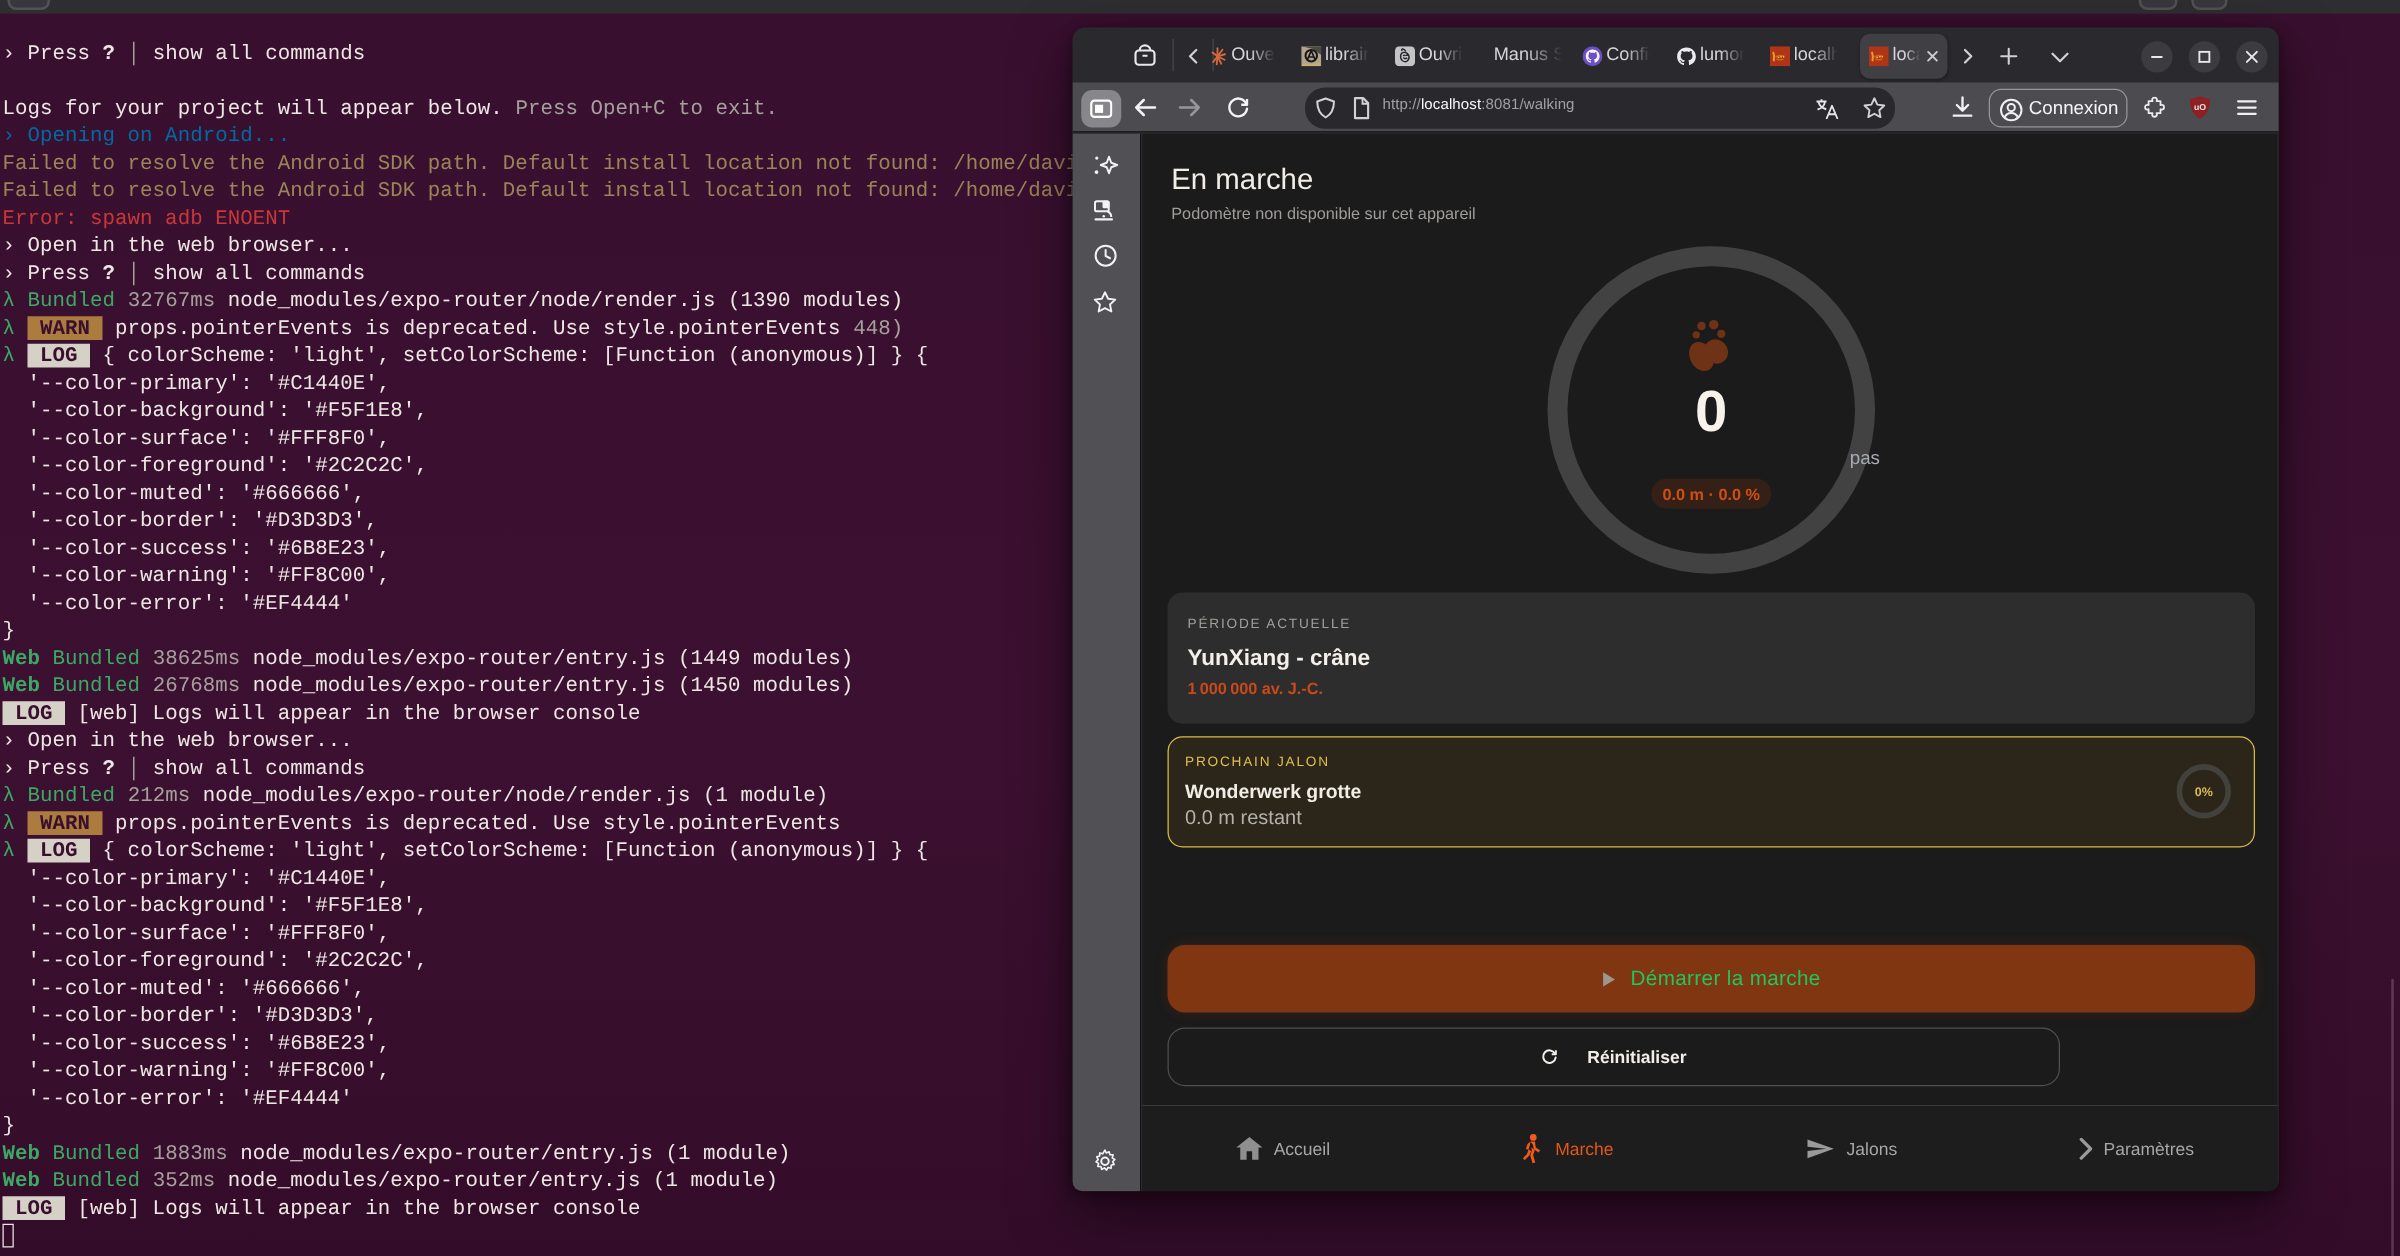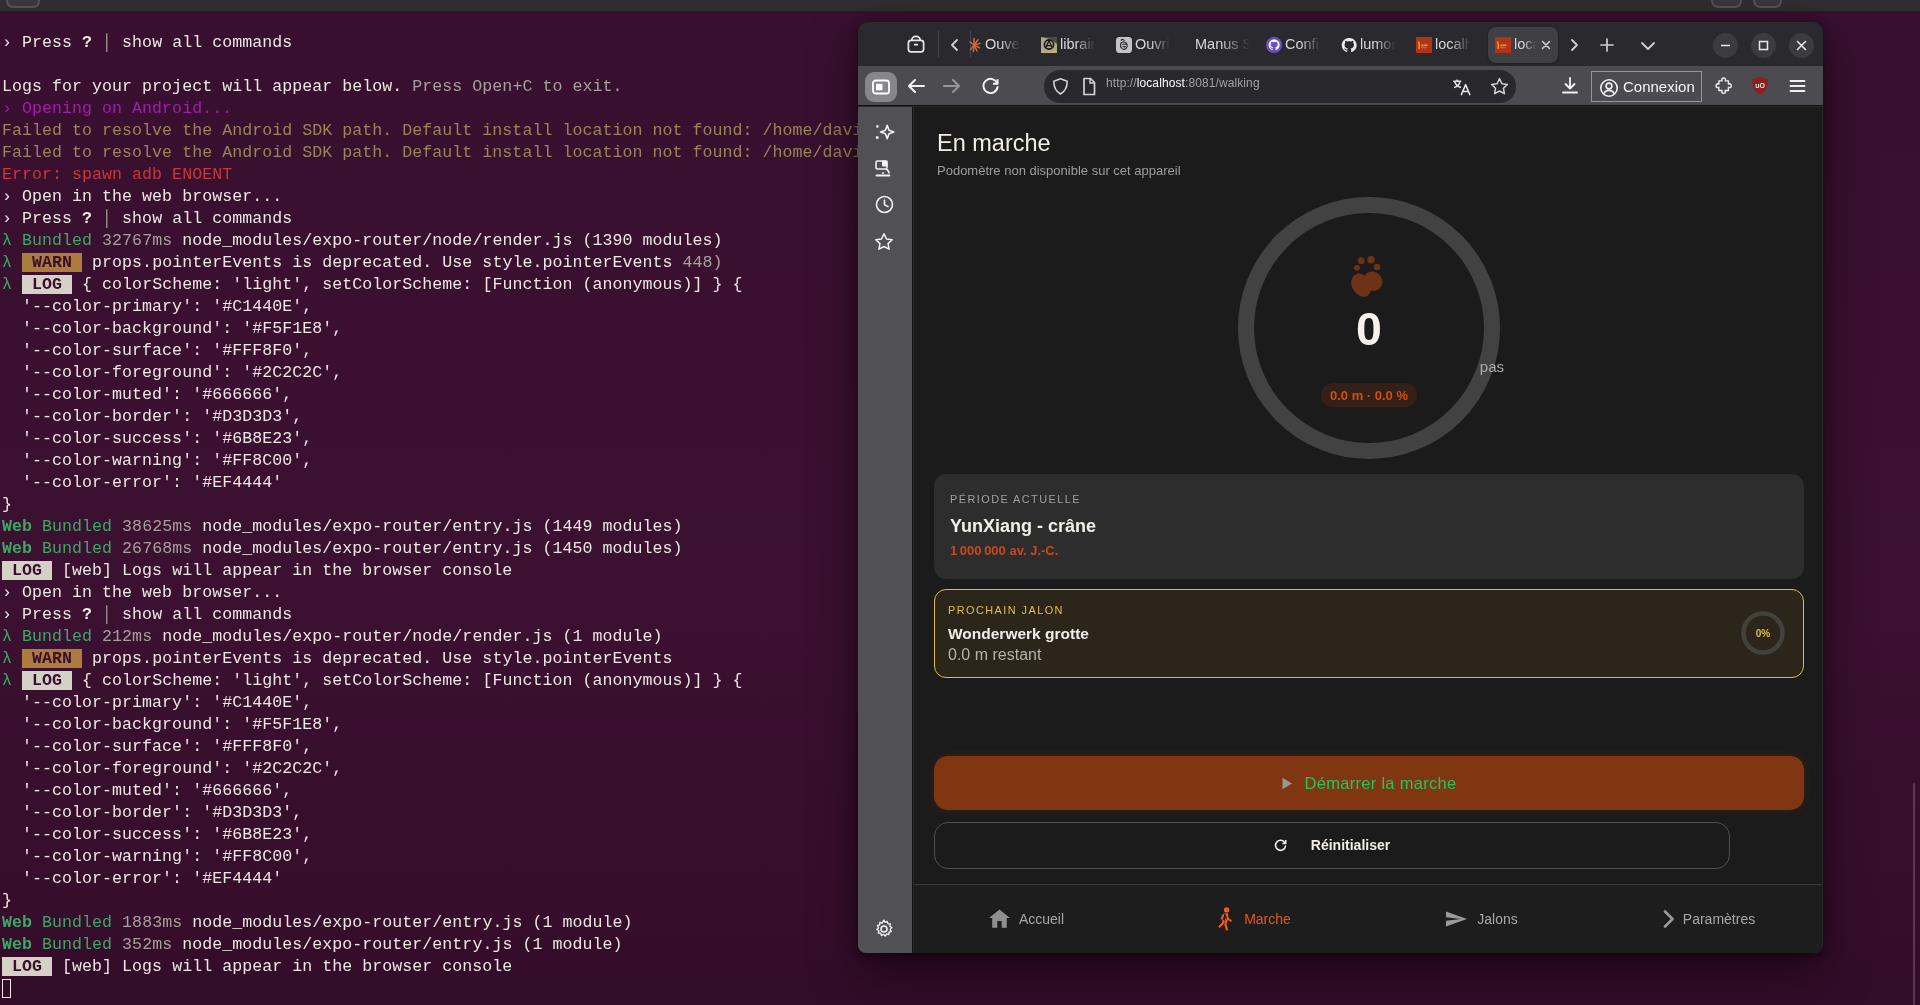--- a/index.html
+++ b/index.html
@@ -30,21 +30,21 @@
 </style></head><body>
 <div id="strip">
   <div class="remn" style="left:6px;width:34px"></div>
   <div class="remn" style="left:1711px;width:31px"></div>
   <div class="remn" style="left:1753px;width:29px"></div>
 </div>
 <div id="term">
 <div class="tl"><span style="color:#ECE7E2">› Press </span><span style="color:#ECE7E2;font-weight:bold">?</span><span style="color:#A5A09B"> │ </span><span style="color:#ECE7E2">show all commands</span></div>
     <div class="tl">&nbsp;</div>
     <div class="tl"><span style="color:#ECE7E2">Logs for your project will appear below.</span><span style="color:#A5A09B"> Press Open+C to exit.</span></div>
-    <div class="tl"><span style="color:#a21caf">› Opening on Android...</span></div>
+    <div class="tl"><span style="color:#0369a1">› Opening on Android...</span></div>
     <div class="tl"><span style="color:#9A8458">Failed to resolve the Android SDK path. Default install location not found: /home/david/</span></div>
     <div class="tl"><span style="color:#9A8458">Failed to resolve the Android SDK path. Default install location not found: /home/david/</span></div>
     <div class="tl"><span style="color:#C83838">Error: spawn adb ENOENT</span></div>
     <div class="tl"><span style="color:#ECE7E2">› Open in the web browser...</span></div>
     <div class="tl"><span style="color:#ECE7E2">› Press </span><span style="color:#ECE7E2;font-weight:bold">?</span><span style="color:#A5A09B"> │ </span><span style="color:#ECE7E2">show all commands</span></div>
     <div class="tl"><span style="color:#3CA865">λ</span><span style="color:#ECE7E2"> </span><span style="color:#3CA865">Bundled</span><span style="color:#A5A09B"> 32767ms </span><span style="color:#ECE7E2">node_modules/expo-router/node/render.js (1390 modules)</span></div>
     <div class="tl"><span style="color:#3CA865">λ</span><span style="color:#ECE7E2"> </span><span class="wb"> WARN </span><span style="color:#ECE7E2"> props.pointerEvents is deprecated. Use style.pointerEvents </span><span style="color:#A5A09B">448)</span></div>
     <div class="tl"><span style="color:#3CA865">λ</span><span style="color:#ECE7E2"> </span><span class="lb"> LOG </span><span style="color:#ECE7E2"> { colorScheme: 'light', setColorScheme: [Function (anonymous)] } {</span></div>
     <div class="tl"><span style="color:#ECE7E2">  '--color-primary': '#C1440E',</span></div>
     <div class="tl"><span style="color:#ECE7E2">  '--color-background': '#F5F1E8',</span></div>
@@ -214,21 +214,21 @@
         </g>
       </svg>
     <svg style="position:absolute;left:446px;top:7px" width="19" height="19" viewBox="0 0 19 19">
         <path d="M9.5 1.6 L11.9 6.7 L17.4 7.4 L13.4 11.2 L14.4 16.7 L9.5 14 L4.6 16.7 L5.6 11.2 L1.6 7.4 L7.1 6.7 Z" fill="none" stroke="#D2D2D6" stroke-width="1.5" stroke-linejoin="round"></path>
       </svg>
   </div>
   <svg class="ic" style="left:701px;top:53px" width="22" height="22" viewBox="0 0 22 22">
       <path d="M11 3 V13 M6.5 9 L11 13.5 L15.5 9" fill="none" stroke="#F0F0F2" stroke-width="1.9" stroke-linecap="round" stroke-linejoin="round"></path>
       <path d="M4 17.5 H18" stroke="#F0F0F2" stroke-width="1.9" stroke-linecap="round"></path>
     </svg>
-  <div class="ic" style="left:733px;top:49px;width:111px;height:31px;border-radius:0;border:1px solid #95959A">
+  <div class="ic" style="left:733px;top:49px;width:111px;height:31px;border-radius:10px;border:1px solid #95959A">
     <svg style="position:absolute;left:7px;top:5.5px" width="20" height="20" viewBox="0 0 20 20">
         <circle cx="10" cy="10" r="8.2" fill="none" stroke="#F0F0F2" stroke-width="1.6"></circle>
         <circle cx="10" cy="8" r="2.9" fill="none" stroke="#F0F0F2" stroke-width="1.6"></circle>
         <path d="M4.6 16 C5.8 13.4 7.6 12.4 10 12.4 C12.4 12.4 14.2 13.4 15.4 16" fill="none" stroke="#F0F0F2" stroke-width="1.6"></path>
       </svg>
     <div style="position:absolute;left:31px;top:6px;font-size:15px;color:#F5F5F7">Connexion</div>
   </div>
   <svg class="ic" style="left:857px;top:55px" width="18" height="18" viewBox="0 0 20 20">
       <path d="M7.5 3.2 C7.5 1.9 8.5 1.2 9.6 1.2 C10.7 1.2 11.7 1.9 11.7 3.2 C11.7 3.9 11.4 4.3 11.4 4.3 L14.9 4.3 L14.9 7.9 C14.9 7.9 15.3 7.6 16 7.6 C17.3 7.6 18 8.6 18 9.7 C18 10.8 17.3 11.8 16 11.8 C15.3 11.8 14.9 11.5 14.9 11.5 L14.9 15 L11.3 15 C11.3 15 11.7 15.5 11.7 16.2 C11.7 17.5 10.7 18.2 9.6 18.2 C8.5 18.2 7.5 17.5 7.5 16.2 C7.5 15.5 7.9 15 7.9 15 L4.3 15 L4.3 11.4 C4.3 11.4 3.9 11.8 3.2 11.8 C1.9 11.8 1.2 10.8 1.2 9.7 C1.2 8.6 1.9 7.6 3.2 7.6 C3.9 7.6 4.3 7.9 4.3 7.9 L4.3 4.3 L7.9 4.3 C7.9 4.3 7.5 3.9 7.5 3.2 Z" fill="none" stroke="#ECECEE" stroke-width="1.6" stroke-linejoin="round"></path>
     </svg>
@@ -306,21 +306,21 @@
         <text x="23" y="26.5" font-size="10" font-weight="bold" fill="#DDBB4A" text-anchor="middle" font-family="Liberation Sans">0%</text>
       </svg>
   </div>
 
   <div class="ic" style="left:76px;top:734px;width:870px;height:54px;border-radius:14px;background:#803610;box-shadow:0 0 10px rgba(160,55,12,0.22);display:flex;align-items:center;justify-content:center;gap:11px">
     <svg width="12" height="13" viewBox="0 0 12 13">
         <path d="M1.5 0.8 L11 6.5 L1.5 12.2 Z" fill="#9E9691"></path>
       </svg>
     <span style="font-size:16.5px;font-weight:normal;color:#22c55e;letter-spacing:0.3px">Démarrer la marche</span>
   </div>
-  <div class="ic" style="left:76px;top:799.5px;width:796px;height:47px;border-radius:14px;border:1px solid #4F4F4F;display:flex;align-items:center;justify-content:center;gap:24px">
+  <div class="ic" style="left:76px;top:799.5px;width:714px;height:47px;border-radius:14px;border:1px solid #4F4F4F;display:flex;align-items:center;justify-content:center;gap:24px">
     <svg width="13" height="13" viewBox="0 0 14 14">
         <path d="M11.8 4.2 A5.4 5.4 0 1 0 12.4 7.6" fill="none" stroke="#F2EEE8" stroke-width="1.7" stroke-linecap="round"></path>
         <path d="M12.6 1.2 V4.8 H9" fill="none" stroke="#F2EEE8" stroke-width="1.7" stroke-linejoin="round"></path>
       </svg>
     <span style="font-size:14px;font-weight:bold;color:#F2EEE8">Réinitialiser</span>
   </div>
 
   <div class="ic" style="left:56px;top:862px;width:908px;height:1px;background:#3A3A3A"></div>
   <div class="ic" style="left:56px;top:863px;width:908px;height:68px;background:#1D1D1D"></div>
   <div class="ic nicon" style="left:58.5px;top:883px;width:220px;height:27px;justify-content:center">

